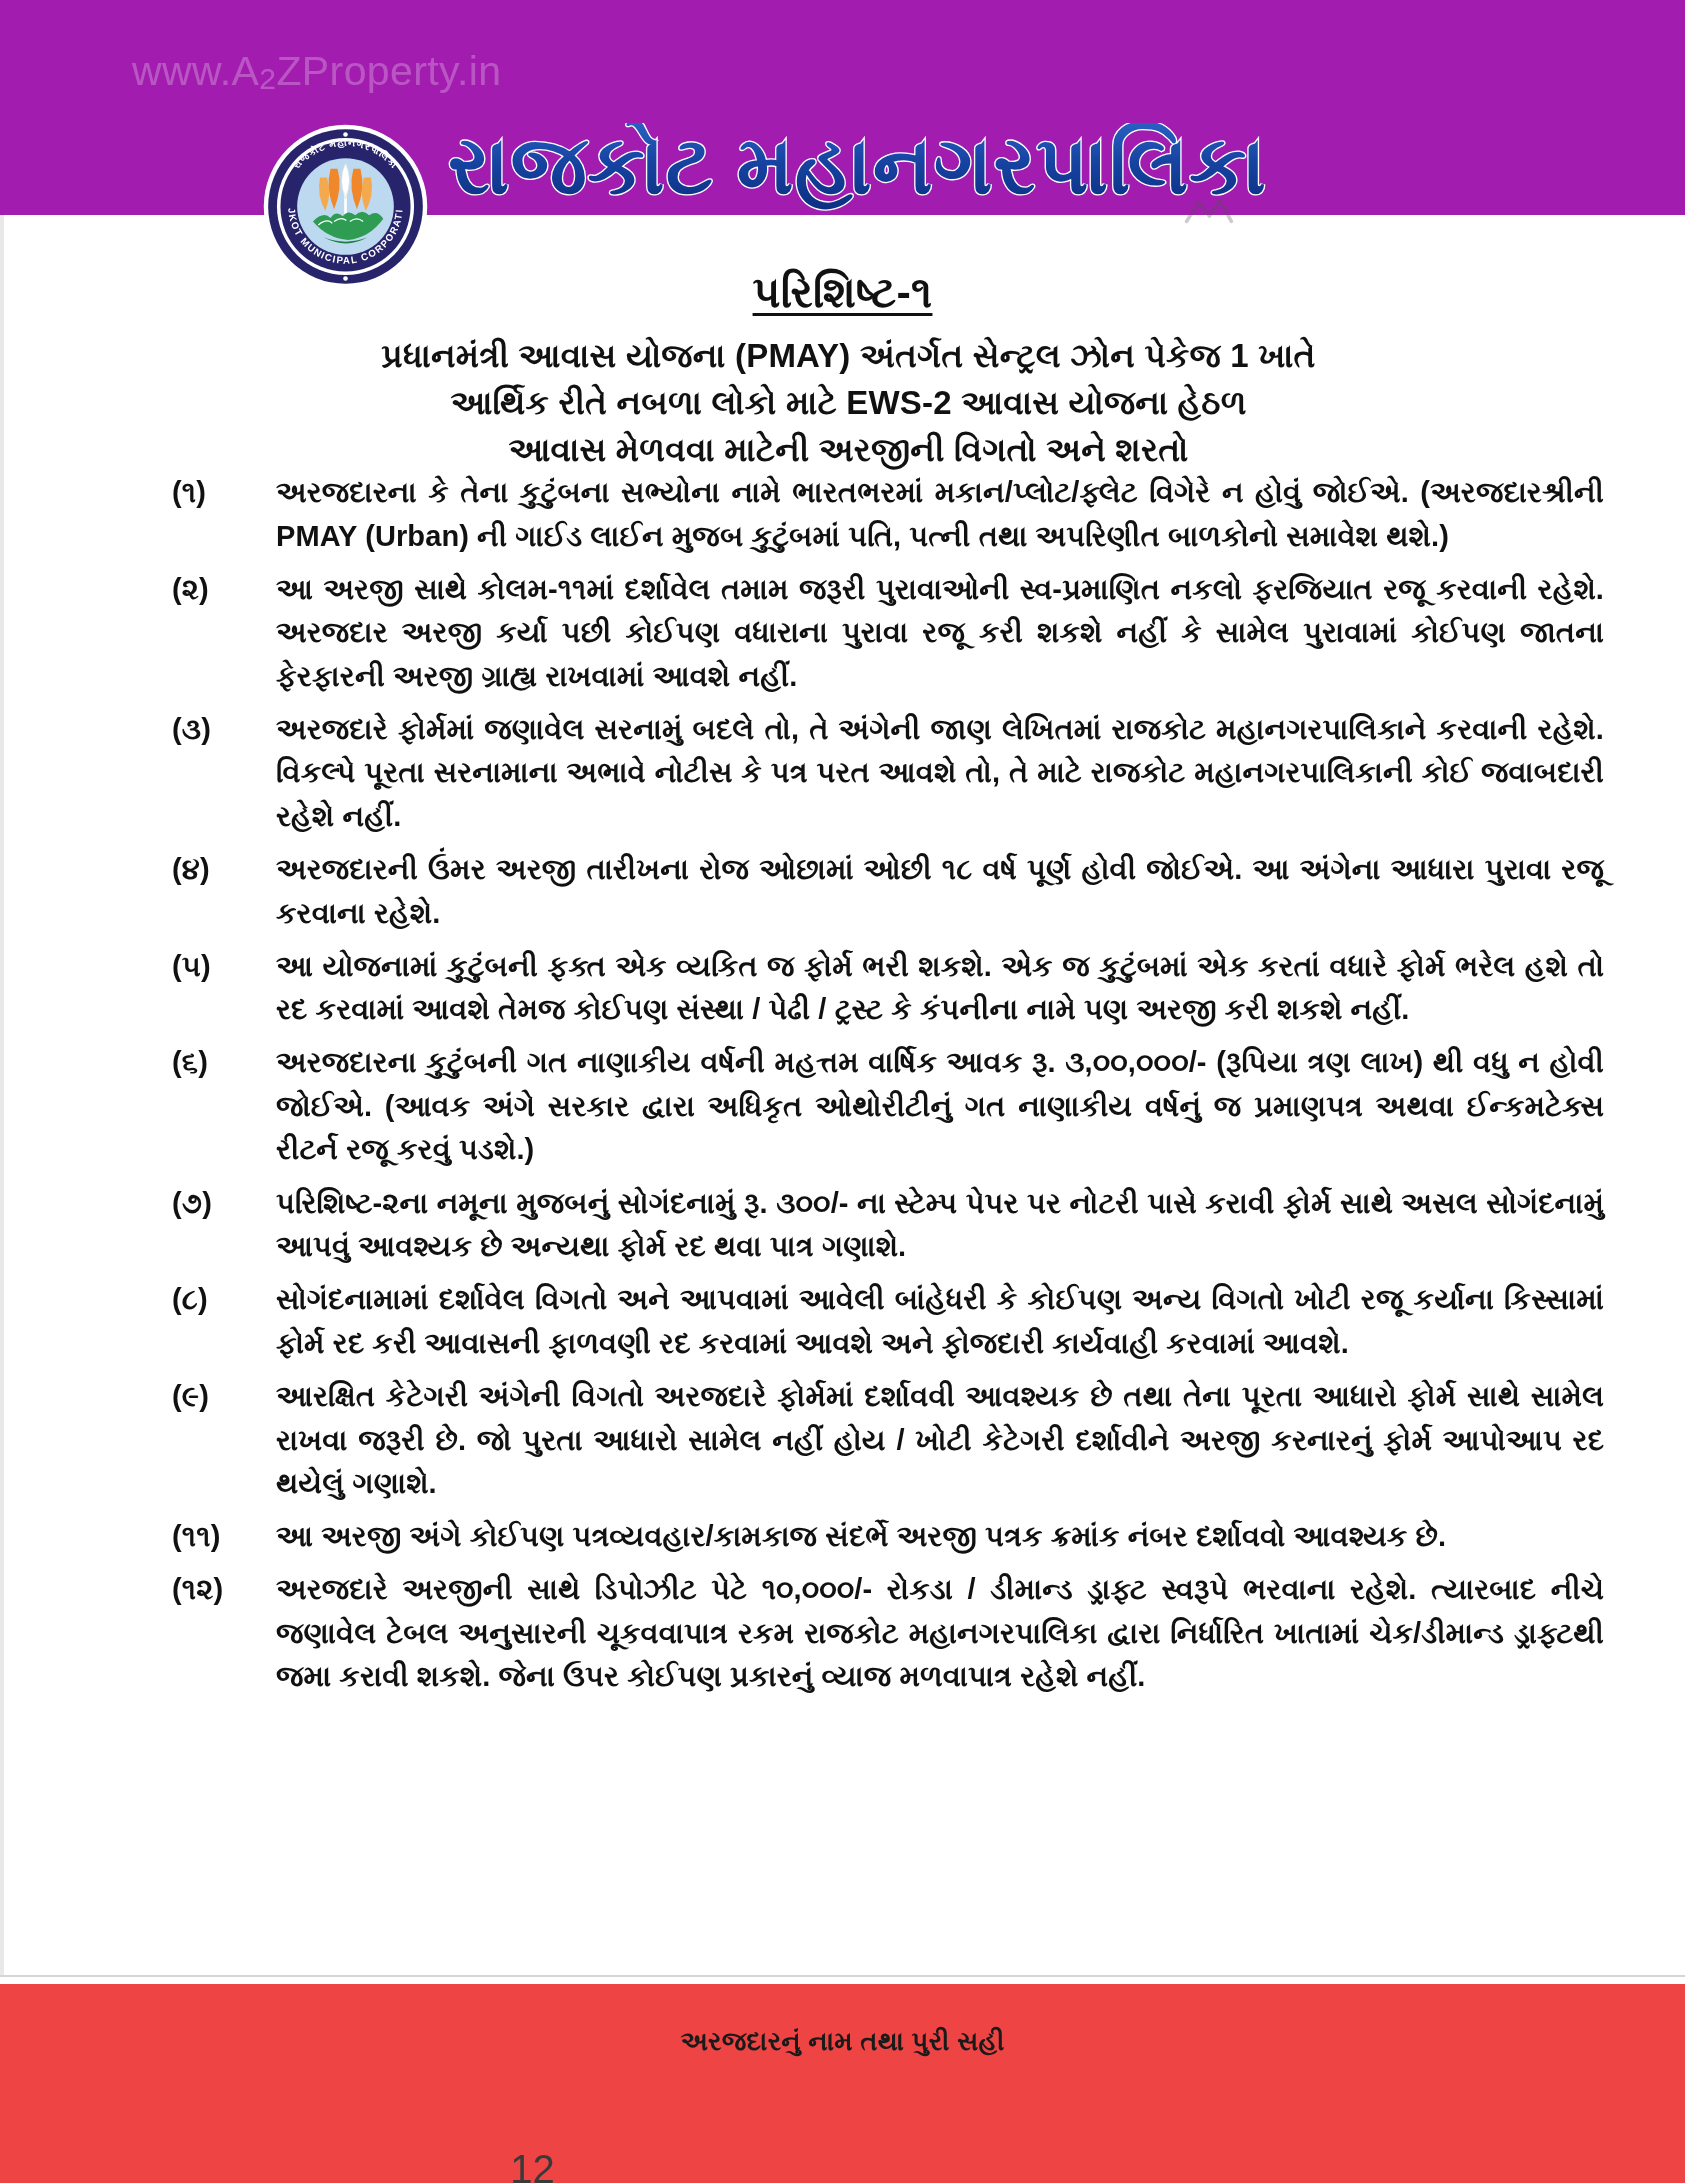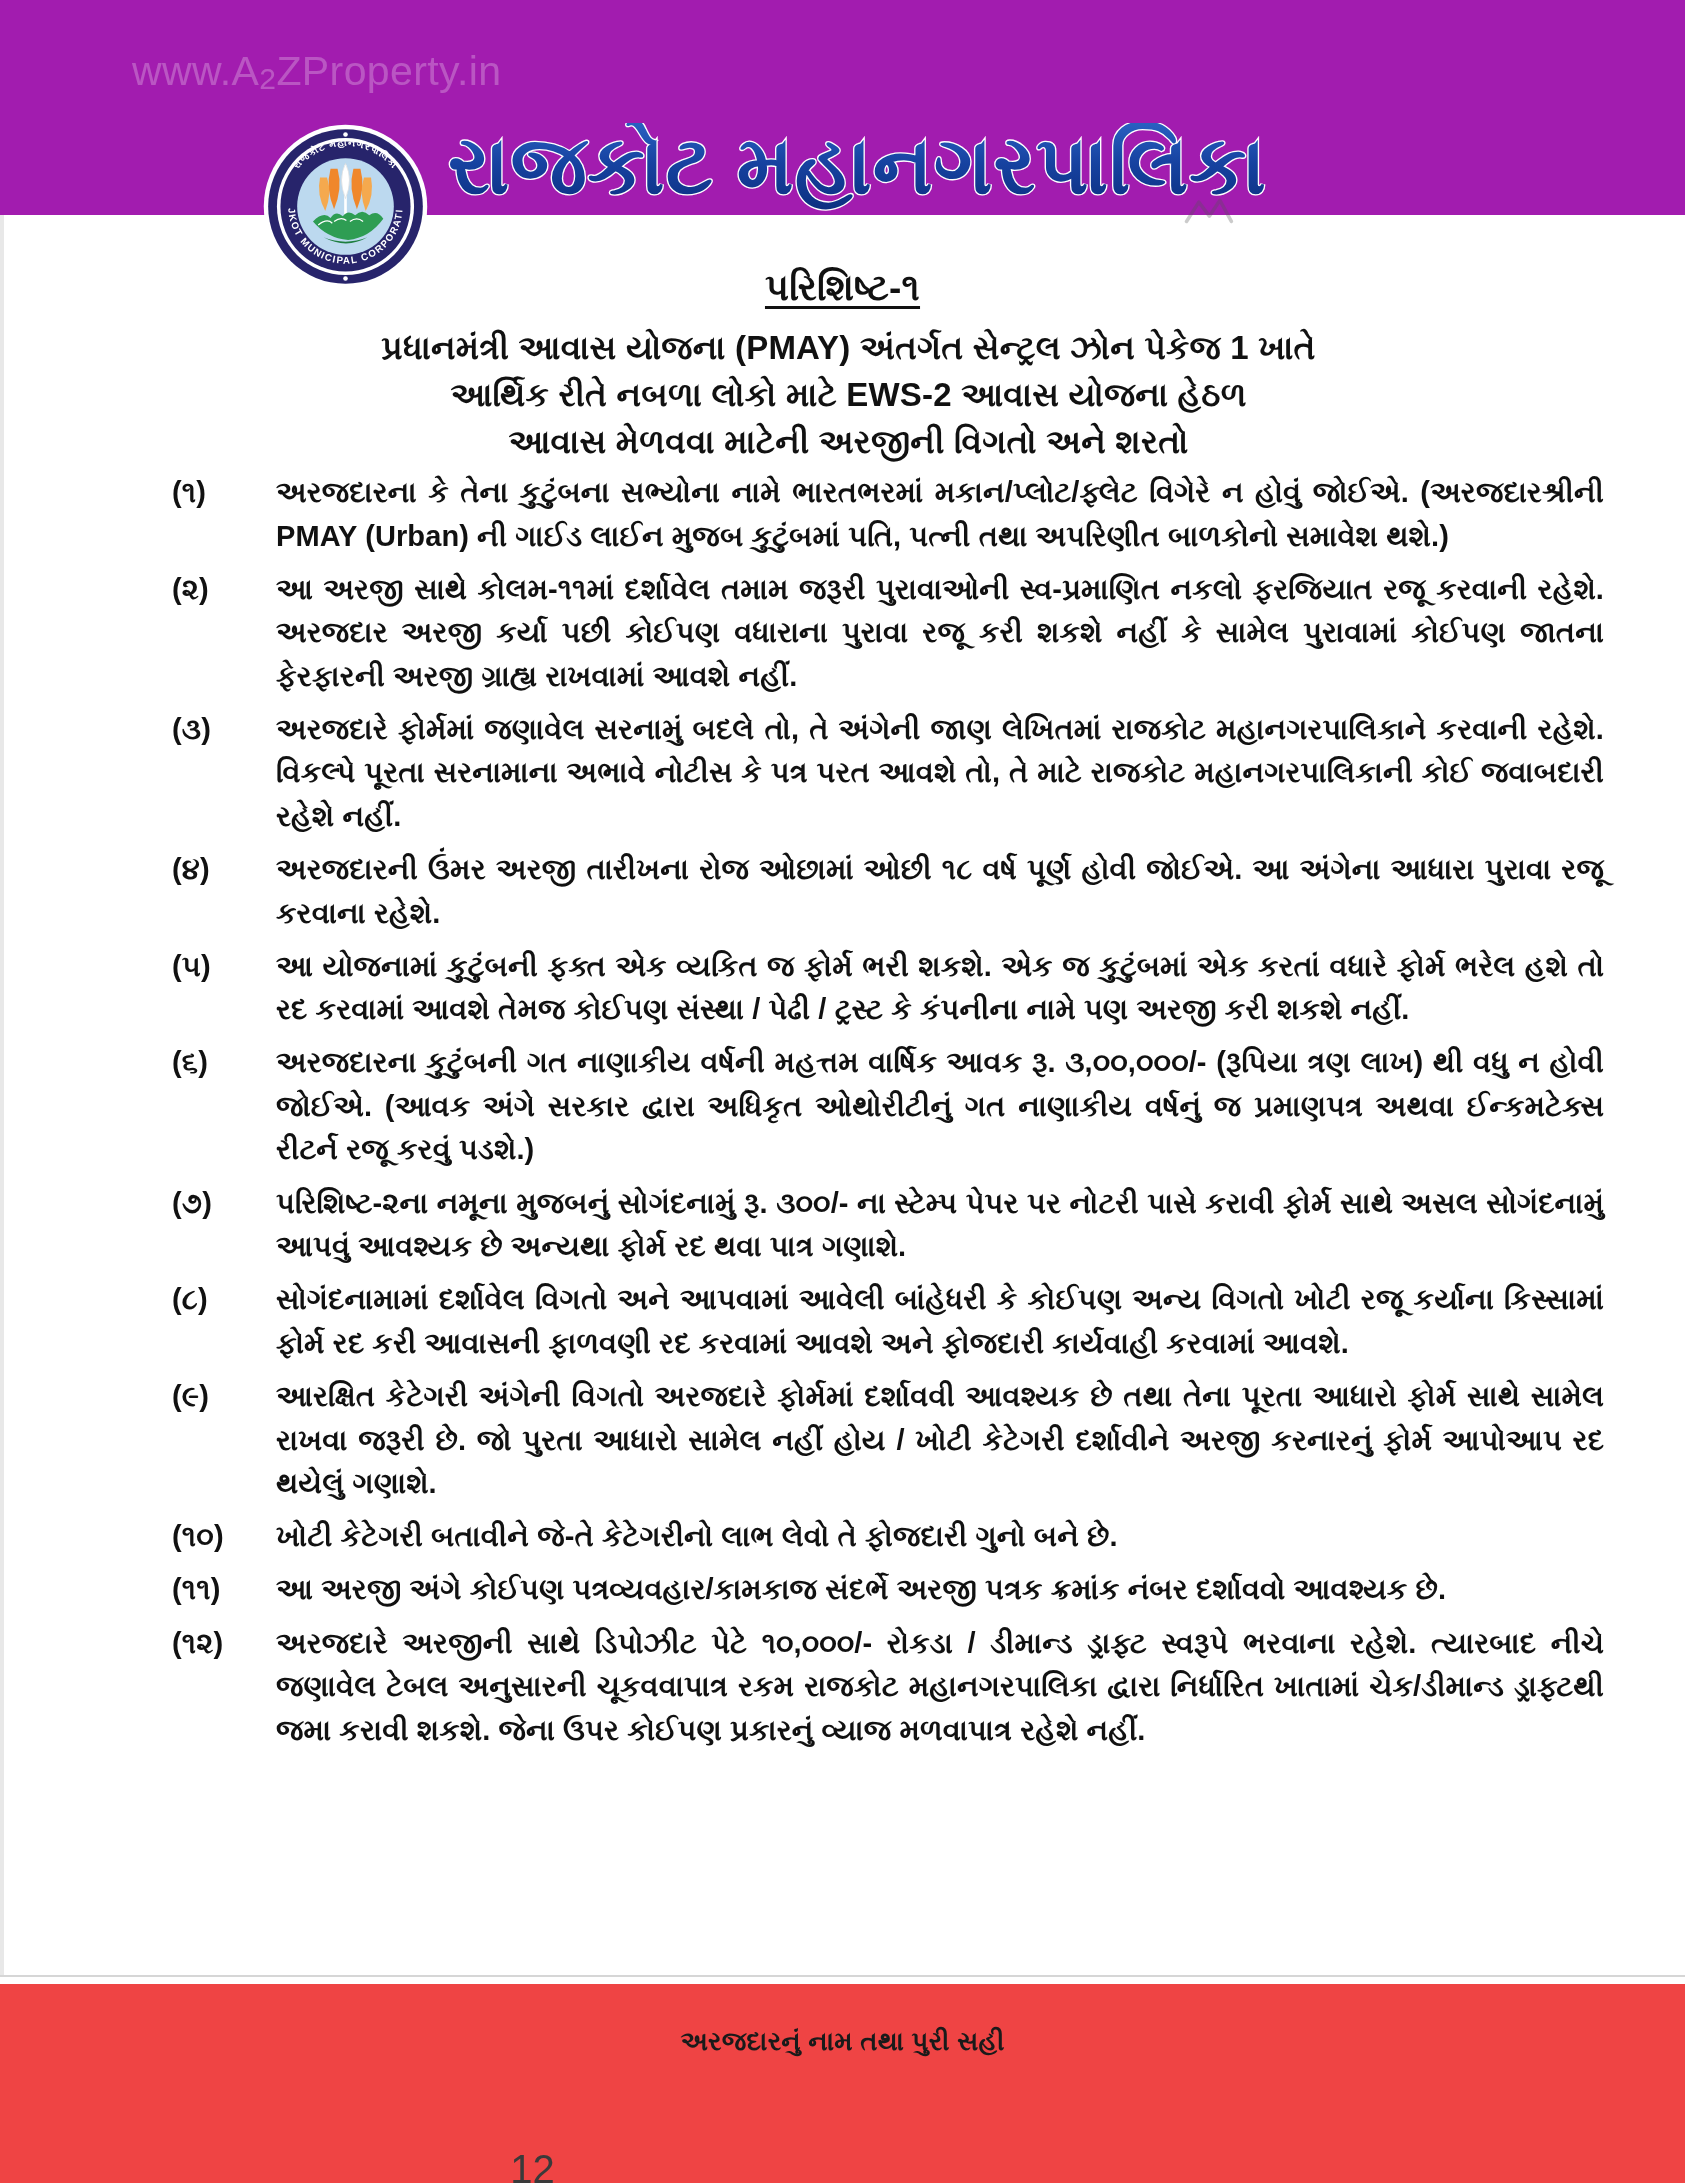--- a/index.html
+++ b/index.html
@@ -102,21 +102,21 @@
   
   .doc-title-block {
     position: absolute;
     left: 0;
     top: 263px;
     width: 1685px;
     text-align: center;
     z-index: 3;
   }
   .doc-appendix {
-    font-size: 37px;
+    font-size: 43px;
     font-weight: 700;
     color: #111111;
     text-decoration: underline;
     text-underline-offset: 6.1px;
     text-decoration-thickness: 2.6px;
     line-height: 1.35;
     letter-spacing: 0.3px;
   }
   .doc-heading-line {
     font-size: 33px;
@@ -310,24 +310,20 @@
     </div>
     <div class="list-item">
       <div class="item-num">(૮)</div>
       <div class="item-text">સોગંદનામામાં દર્શાવેલ વિગતો અને આપવામાં આવેલી બાંહેધરી કે કોઈપણ અન્ય વિગતો ખોટી રજૂ કર્યાના કિસ્સામાં ફોર્મ રદ કરી આવાસની ફાળવણી રદ કરવામાં આવશે અને ફોજદારી કાર્યવાહી કરવામાં આવશે.</div>
     </div>
     <div class="list-item">
       <div class="item-num">(૯)</div>
       <div class="item-text">આરક્ષિત કેટેગરી અંગેની વિગતો અરજદારે ફોર્મમાં દર્શાવવી આવશ્યક છે તથા તેના પૂરતા આધારો ફોર્મ સાથે સામેલ રાખવા જરૂરી છે. જો પુરતા આધારો સામેલ નહીં હોય / ખોટી કેટેગરી દર્શાવીને અરજી કરનારનું ફોર્મ આપોઆપ રદ થયેલું ગણાશે.</div>
     </div>
     <div class="list-item">
-      <div class="item-num">(૧૦)</div>
-      <div class="item-text">ખોટી કેટેગરી બતાવીને જે-તે કેટેગરીનો લાભ લેવો તે ફોજદારી ગુનો બને છે.</div>
-    </div>
-    <div class="list-item">
       <div class="item-num">(૧૧)</div>
       <div class="item-text">આ અરજી અંગે કોઈપણ પત્રવ્યવહાર/કામકાજ સંદર્ભે અરજી પત્રક ક્રમાંક નંબર દર્શાવવો આવશ્યક છે.</div>
     </div>
     <div class="list-item">
       <div class="item-num">(૧૨)</div>
       <div class="item-text">અરજદારે અરજીની સાથે ડિપોઝીટ પેટે ૧૦,૦૦૦/- રોકડા / ડીમાન્ડ ડ્રાફ્ટ સ્વરૂપે ભરવાના રહેશે. ત્યારબાદ નીચે જણાવેલ ટેબલ અનુસારની ચૂકવવાપાત્ર રકમ રાજકોટ મહાનગરપાલિકા દ્વારા નિર્ધારિત ખાતામાં ચેક/ડીમાન્ડ ડ્રાફ્ટથી જમા કરાવી શકશે. જેના ઉપર કોઈપણ પ્રકારનું વ્યાજ મળવાપાત્ર રહેશે નહીં.</div>
     </div>
   </div>
 
   <div class="footer-divider"></div>

